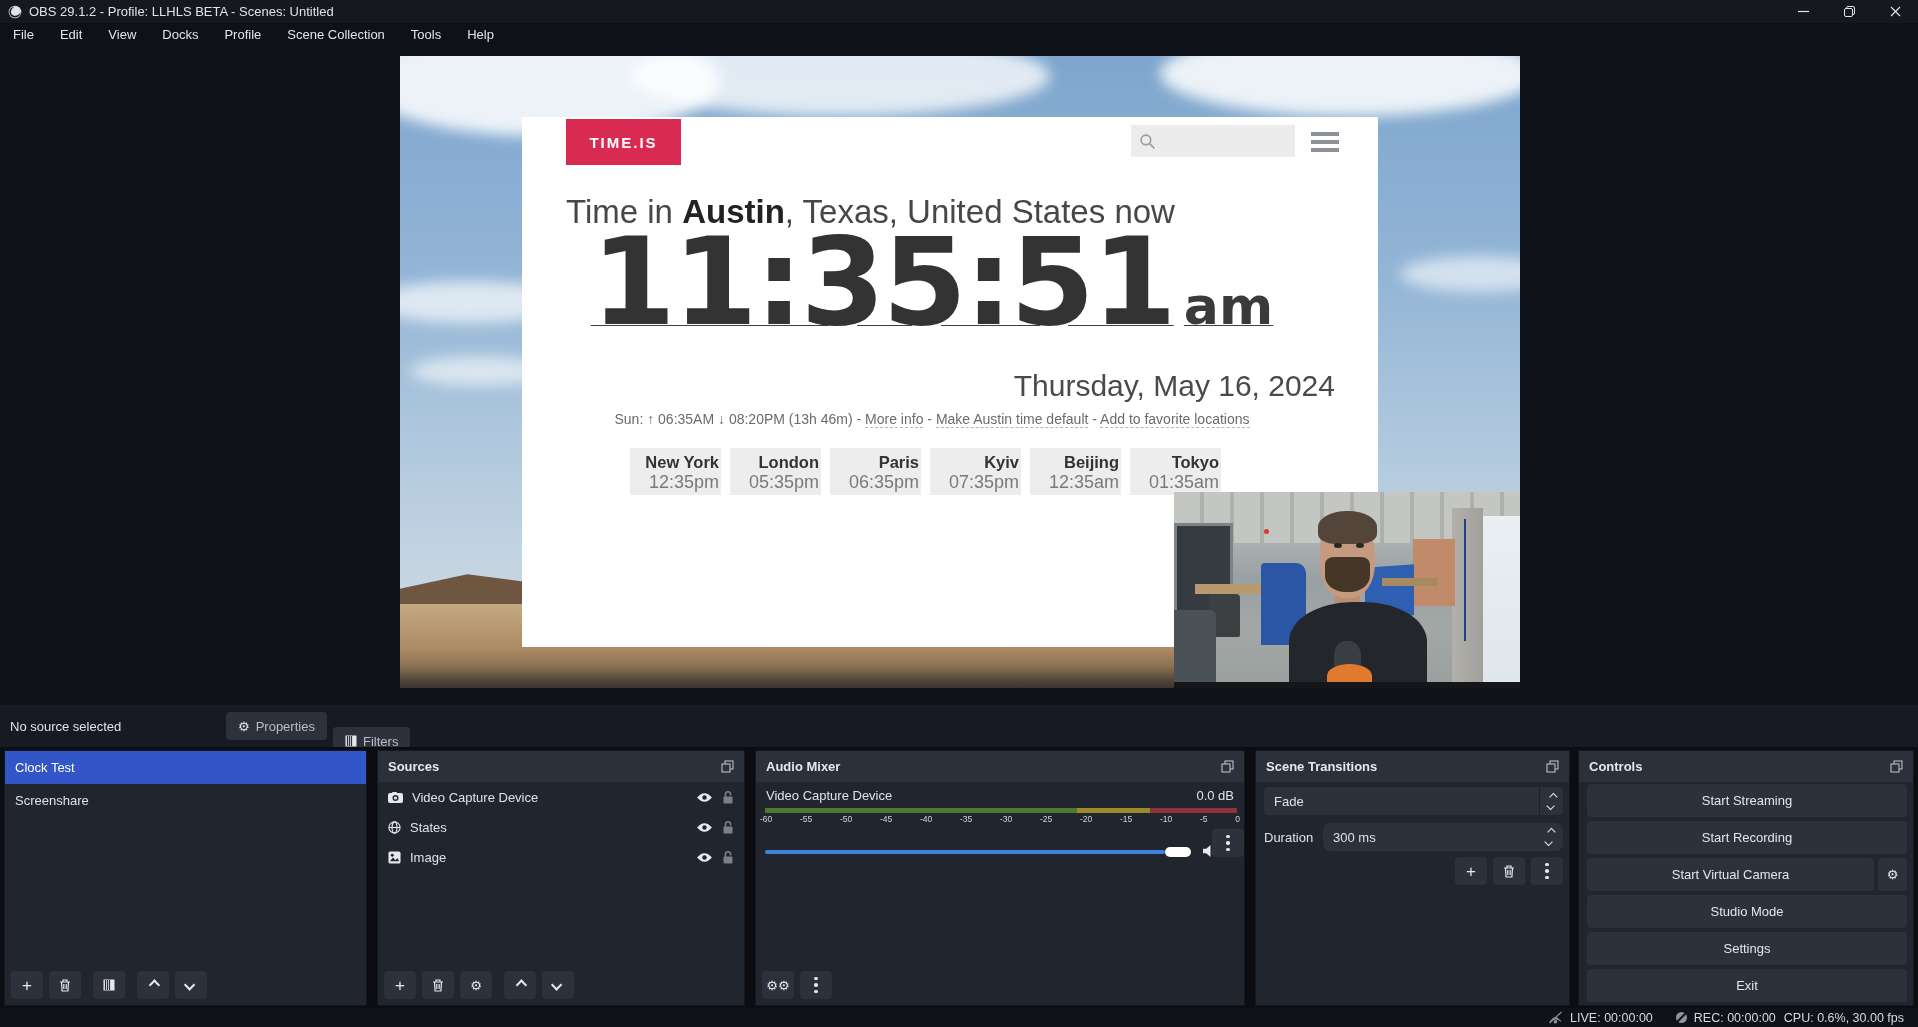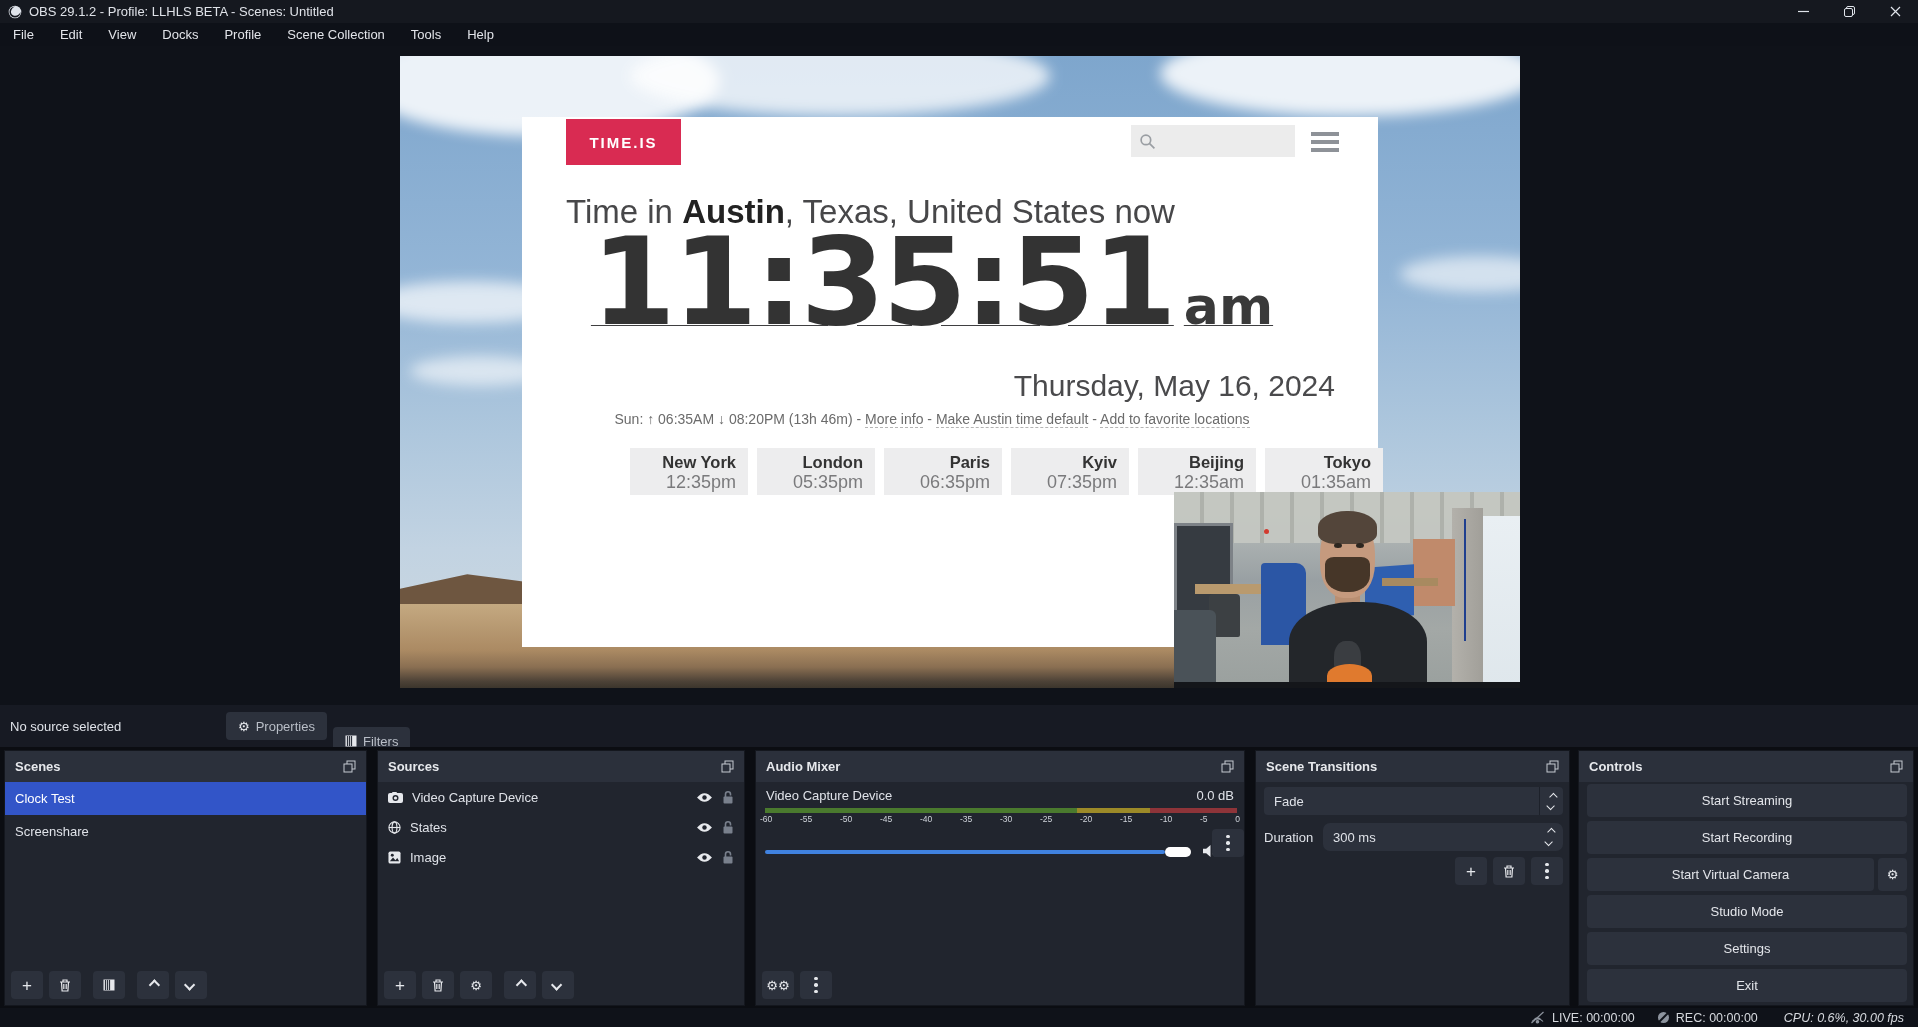--- a/index.html
+++ b/index.html
@@ -41,21 +41,21 @@
   #ti-heading { position:absolute; left:44px; top:76px; font-size:33px; color:#474749; white-space:nowrap; }
   #ti-heading b { color:#222; font-weight:bold; }
   #ti-clock { position:absolute; left:0; top:104px; width:820px; text-align:center; white-space:nowrap;text-decoration:underline; }
   #ti-clock .digits { font-family:"DejaVu Sans",sans-serif; font-size:122px; font-weight:bold; color:#333;
                       letter-spacing:-3px; line-height:1; }
   #ti-clock .ampm { font-family:"DejaVu Sans",sans-serif; font-size:52px; font-weight:bold; color:#3a3a3a; margin-left:10px; }
   #ti-date { position:absolute; right:43px; top:252px; font-size:30px; color:#4a4a4c; }
   #ti-sun { position:absolute; left:0; top:294px; width:820px; text-align:center; font-size:14px; color:#6b6b6b; white-space:nowrap; }
   #ti-sun a { color:#6b6b6b; text-decoration:none; border-bottom:1px dashed #b5b5b5; }
   #ti-cities { position:absolute; left:108px; top:331px; display:flex; gap:9px; }
-  .city { width:118px; height:47px; background:#ededee; text-align:right; padding:4px 12px 0 0; }
+  .city { width:91px; height:47px; background:#ededee; text-align:right; padding:4px 2px 0 0; }
   .city .cname { font-size:16.5px; font-weight:bold; color:#333; display:block; line-height:20px; }
   .city .ctime { font-size:18px; color:#7a7a7c; display:block; line-height:21px; }
 
   
   #webcam { position:absolute; left:774px; top:436px; width:347px; height:196px; overflow:hidden;
             background:linear-gradient(#b9bcb6 0%,#aab0b0 26%,#99a0a3 45%,#a3a8a6 70%,#9aa09e 100%); }
   #webcam .ceiling { position:absolute; left:0; top:0; width:100%; height:26%;
             background:repeating-linear-gradient(90deg,#c6c9c3 0 26px,#aeb1ab 26px 30px),linear-gradient(#c6c9c3,#b0b3ad); opacity:.9; }
   #webcam .window-right { position:absolute; right:0; top:12%; width:11%; height:88%; background:linear-gradient(#e9eff3,#dfe7ec); }
   #webcam .pillar { position:absolute; right:11%; top:8%; width:9%; height:92%; background:linear-gradient(90deg,#b3b1ab,#a19f99); }
@@ -149,21 +149,21 @@
              color:#e3e5ea; font-size:13px; display:flex; align-items:center; justify-content:center; }
   #ctl-vcam { width:287px; }
   #ctl-vcam-gear { position:absolute; left:299px; width:29px; height:33px; background:#2c313c; border-radius:4px;
                    display:flex; align-items:center; justify-content:center; }
 
   
   #statusbar { position:absolute; left:0; top:1008px; width:1918px; height:19px; background:#0f1219;
                display:flex; align-items:center; justify-content:flex-end; gap:8px; padding-right:10px;
                color:#d6d9de; font-size:12.5px; }
   #statusbar .seg { display:flex; align-items:center; gap:6px; }
-  #statusbar .cpu { margin-left:18px; margin-right:4px;font-style:italic; }
+  #statusbar .cpu { margin-right:4px; }
 </style>
 </head>
 <body>
 
 <div id="app">
 
   <div id="titlebar">
     <span class="obs-logo">
       <svg width="14" height="14" viewBox="0 0 16 16">
           <circle cx="8" cy="8" r="7.2" fill="#dfe3ea"></circle>
@@ -302,29 +302,20 @@
           <rect x="0.5" y="0.5" width="11" height="11" fill="#e6e8ec"></rect>
           <path d="M2.5 1v10M4.5 1v10M6.5 1v10" stroke="#2c313c" stroke-width="1.2"></path>
         </svg>
       <span>Filters</span>
     </span>
   </div>
 
   <div id="docks">
 
     <div class="panel" id="panel-scenes">
-      <div class="panel-header">
-          <span>Scenes</span>
-        <span class="popout">
-            <svg width="13" height="13" viewBox="0 0 13 13" fill="none" stroke="#c6cad2">
-              <rect x="4" y="1" width="8" height="8"></rect>
-              <rect x="1" y="4" width="8" height="8" fill="#2b303b"></rect>
-            </svg>
-          </span>
-      </div>
       <div class="scene-item selected">Clock Test</div>
       <div class="scene-item">Screenshare</div>
       <div class="panel-toolbar">
         <span class="icon-btn">
             <span class="plus-glyph">+</span>
           </span>
         <span class="icon-btn">
             <svg width="12" height="13" viewBox="0 0 12 13" fill="none" stroke="#e6e8ec" stroke-width="1.2">
               <path d="M1 3h10M4 3V1h4v2M2.5 3l.6 9h5.8l.6-9M4.8 5v5M7.2 5v5"></path>
             </svg>

